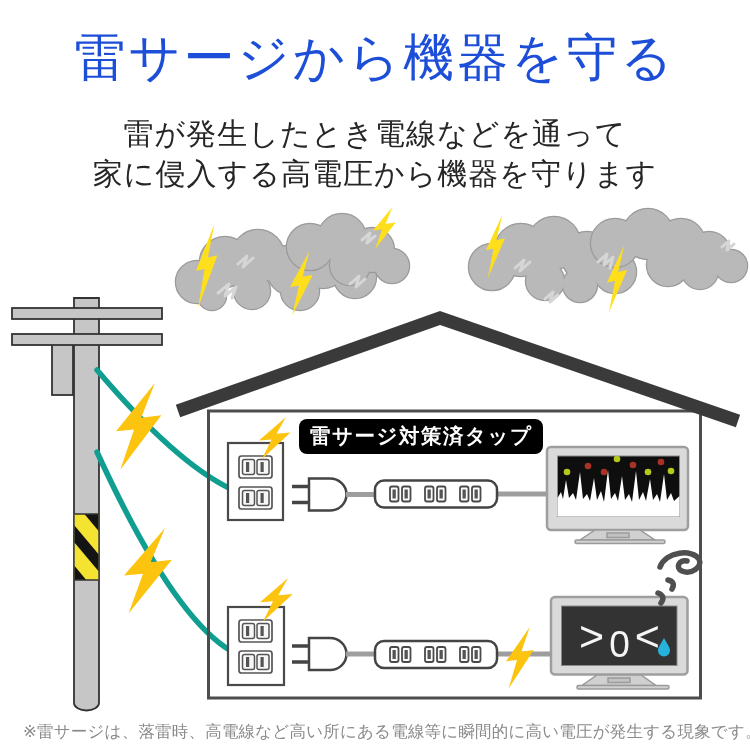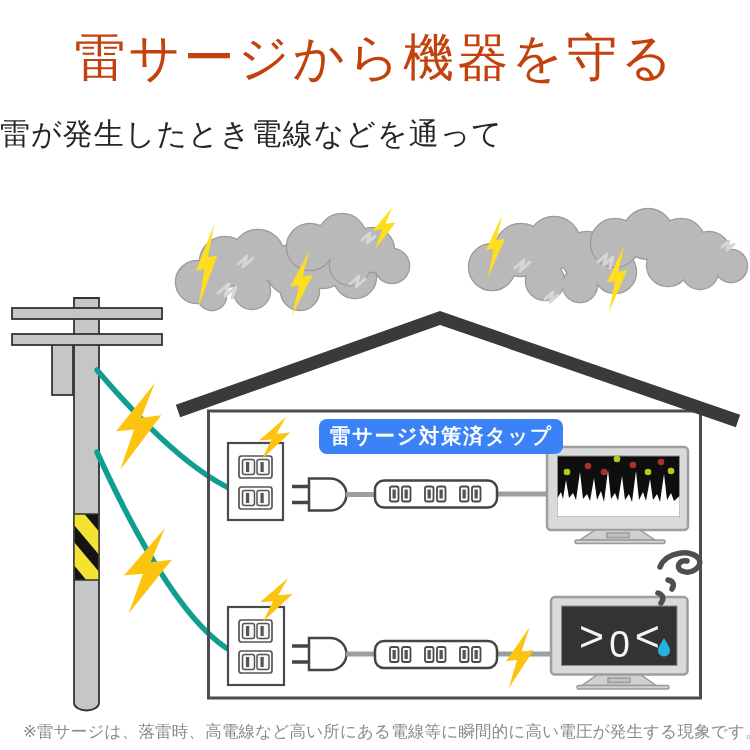--- a/index.html
+++ b/index.html
@@ -2,30 +2,30 @@
 <html><head>
 <meta charset="utf-8">
 <style>
   html,body{margin:0;padding:0;background:#ffffff;}
   .canvas{
     position:relative;width:750px;height:750px;background:#ffffff;overflow:hidden;
     font-family:"Liberation Sans","DejaVu Sans",sans-serif;
   }
   .title{
     position:absolute;top:24px;left:0;width:750px;text-align:center;
-    font-size:51px;letter-spacing:3px;color:#c2410c;font-weight:normal;
+    font-size:51px;letter-spacing:3px;color:#1d4ed8;font-weight:normal;
   }
   .subtitle{
-    position:absolute;top:114px;left:0;width:750px;
+    position:absolute;top:114px;left:0;width:750px;text-align:center;
     font-size:30px;line-height:40px;color:#262626;letter-spacing:1px;
   }
   .tap-label{
-    position:absolute;background:#3b82f6;color:#ffffff;border-radius:8px;
+    position:absolute;background:#000000;color:#ffffff;border-radius:8px;
     font-size:20.5px;font-weight:bold;letter-spacing:1.5px;
-    padding:3px 11px 4px 11px;white-space:nowrap;margin-left:20px;
+    padding:3px 11px 4px 11px;white-space:nowrap;
   }
   .label-protected{left:299px;top:419px;}
   .label-unprotected{left:299px;top:581px;}
   .tv-face{
     position:absolute;left:562px;top:608px;width:115px;height:56px;
     display:flex;align-items:center;justify-content:center;
     color:#f5f5f5;
   }
   .tv-face .eye{font-size:43px;line-height:43px;}
   .tv-face .mouth{font-size:37px;line-height:37px;transform:translateY(8px);margin:0 5px;}
@@ -308,20 +308,21 @@
     <g fill="#FCC40F">
       <use href="#boltShape" transform="translate(259,417) scale(2.5,1.5)"></use>
       <use href="#boltShape" transform="translate(260,578) scale(2.6,1.55)"></use>
       <use href="#boltShape" transform="translate(506,627) scale(2.2,2.2)"></use>
     </g>
   </svg>
 
   <div class="title">雷サージから機器を守る</div>
   <div class="subtitle">
     <div>雷が発生したとき電線などを通って</div>
+    <div>家に侵入する高電圧から機器を守ります</div>
   </div>
 
   <div class="tap-label label-protected">雷サージ対策済タップ</div>
 
   <div class="tv-face">
     <span class="eye">&gt;</span>
     <span class="mouth">0</span>
     <span class="eye">&lt;</span>
   </div>
 

